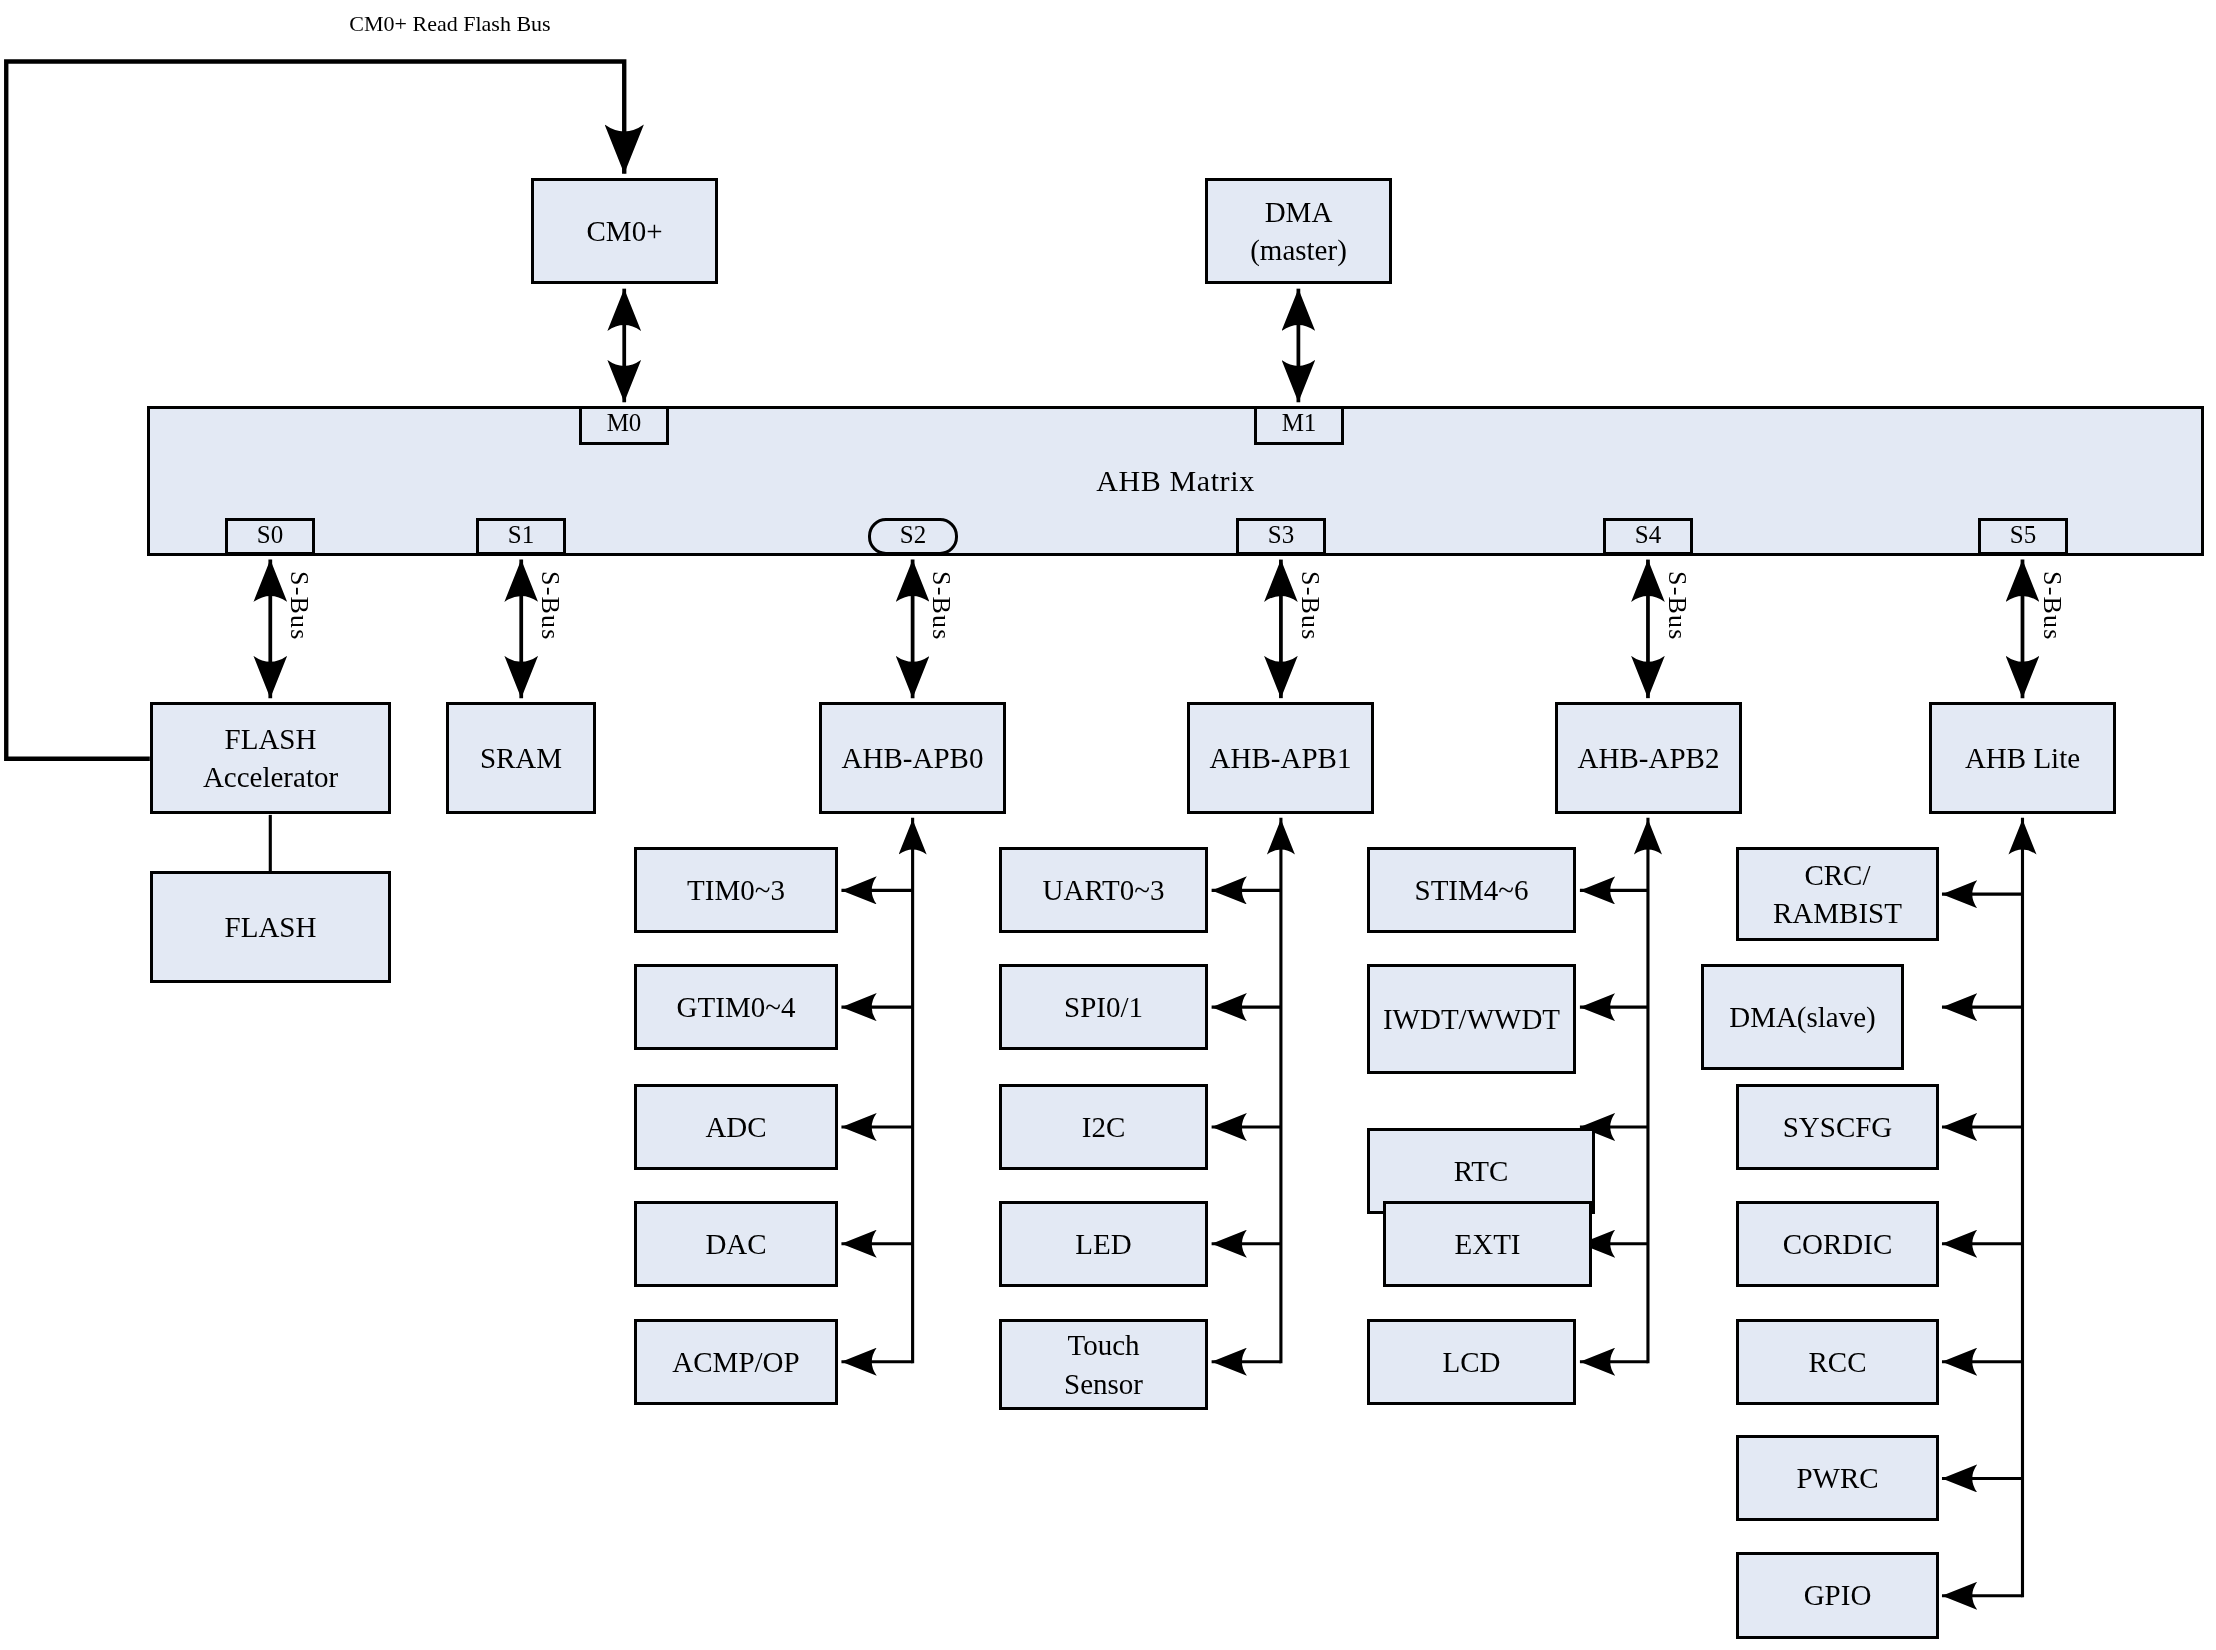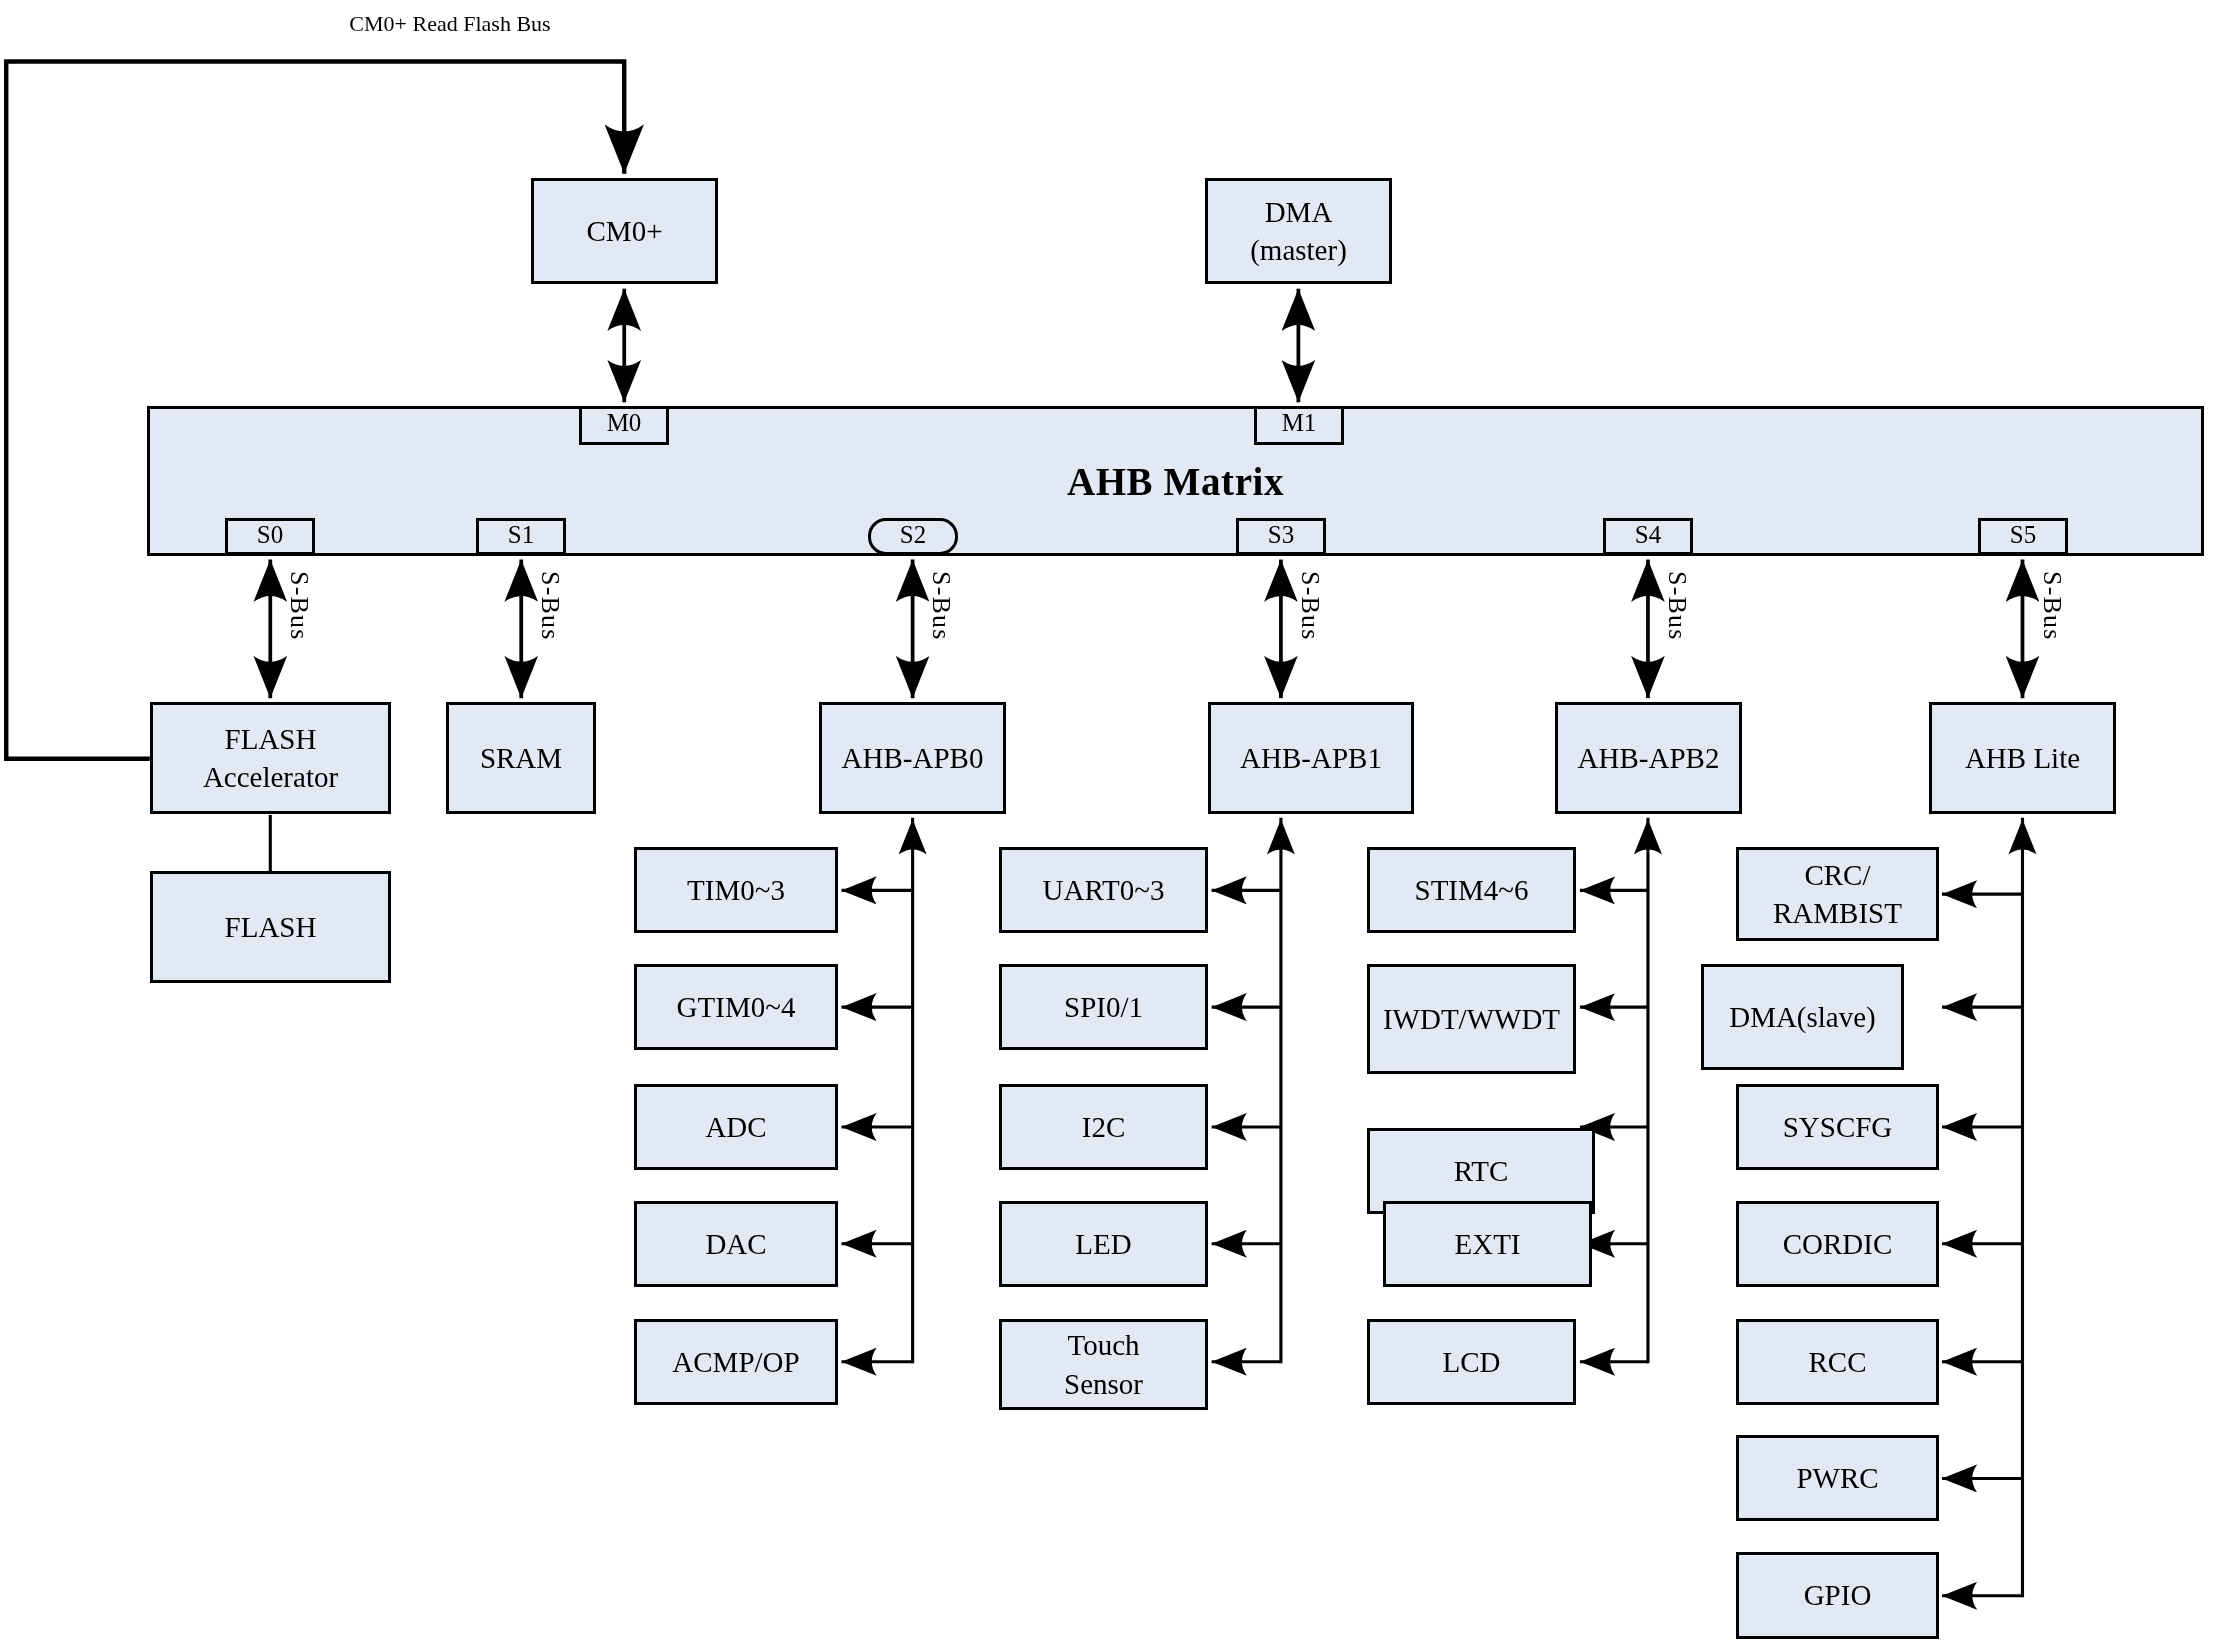--- a/index.html
+++ b/index.html
@@ -25,21 +25,21 @@
     display:flex;align-items:center;justify-content:center;
     text-align:center;white-space:pre-line;
     font-size:29px;line-height:1.32;
   }
   .bar{
     position:absolute;box-sizing:border-box;
     background:var(--box-fill);
     border:3.7px solid var(--line-color);
     display:flex;align-items:center;justify-content:center;
   }
-  .bar-title{font-weight:bold;font-size:39px;letter-spacing:0.6px;}
+  .bar-title{font-weight:normal;font-size:30px;letter-spacing:0.6px;}
   .tab{
     position:absolute;box-sizing:border-box;
     background:var(--box-fill);
     border:3.1px solid var(--line-color);
     display:flex;align-items:flex-start;justify-content:center;
     font-size:25px;line-height:1.1;
   }
   .toplabel{
     position:absolute;left:250px;top:11.2px;width:400px;
     text-align:center;font-size:22px;
@@ -149,21 +149,21 @@
   <div class="vlabel" style="left:535px;top:571px;">S-Bus</div>
   <div class="vlabel" style="left:926px;top:571px;">S-Bus</div>
   <div class="vlabel" style="left:1295px;top:571px;">S-Bus</div>
   <div class="vlabel" style="left:1662px;top:571px;">S-Bus</div>
   <div class="vlabel" style="left:2037px;top:571px;">S-Bus</div>
 
   <div class="box" style="left:150px;top:702px;width:241px;height:112px;">FLASH
 Accelerator</div>
   <div class="box" style="left:446px;top:702px;width:150px;height:112px;">SRAM</div>
   <div class="box" style="left:819px;top:702px;width:187px;height:112px;">AHB-APB0</div>
-  <div class="box" style="left:1187px;top:702px;width:206px;height:112px;margin-left:21px;">AHB-APB1</div>
+  <div class="box" style="left:1187px;top:702px;width:187px;height:112px;">AHB-APB1</div>
   <div class="box" style="left:1555px;top:702px;width:187px;height:112px;">AHB-APB2</div>
   <div class="box" style="left:1929px;top:702px;width:187px;height:112px;">AHB Lite</div>
 
   <div class="box" style="left:150px;top:871px;width:241px;height:112px;">FLASH</div>
 
   <div class="box" style="left:634px;top:847px;width:204px;height:86px;">TIM0~3</div>
   <div class="box" style="left:634px;top:964px;width:204px;height:86px;">GTIM0~4</div>
   <div class="box" style="left:634px;top:1084px;width:204px;height:86px;">ADC</div>
   <div class="box" style="left:634px;top:1201px;width:204px;height:86px;">DAC</div>
   <div class="box" style="left:634px;top:1319px;width:204px;height:86px;">ACMP/OP</div>

